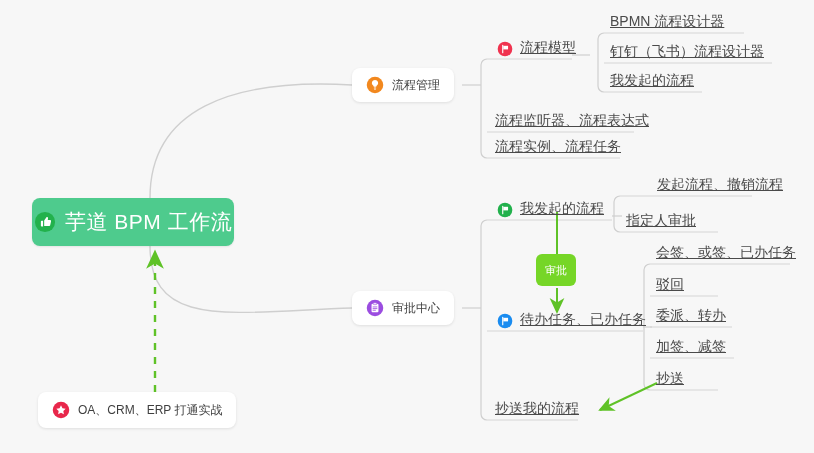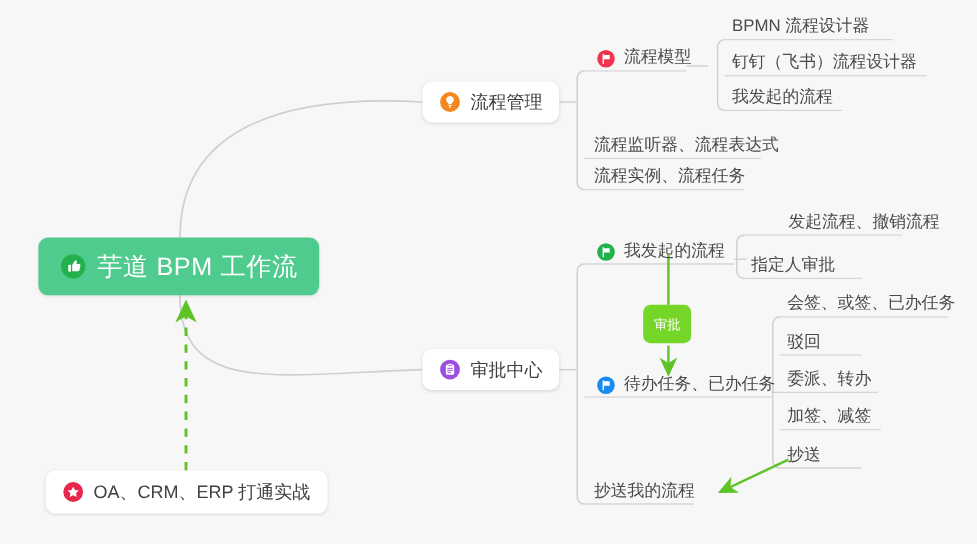--- a/index.html
+++ b/index.html
@@ -31,51 +31,51 @@
     position: absolute;
     box-sizing: border-box;
     white-space: nowrap;
     display: flex;
     align-items: center;
   }
   
   .root-node {
     background: #4ecb8d;
     border-radius: 8px;
-    padding: 0 18px;
+    padding: 0 2px;
     height: 48px;
     color: #ffffff;
     font-size: 21px;
     letter-spacing: 0.5px;
     box-shadow: 0 1px 2px rgba(0,0,0,0.08);
   }
   .root-node .label { margin-left: 9px; }
 
   
   .card-node {
     background: #ffffff;
     border-radius: 8px;
     padding: 0 14px;
     height: 34px;
     color: #3f3f3f;
-    font-size: 15px;
+    font-size: 12px;
     box-shadow: 0 1px 3px rgba(0,0,0,0.10);
   }
   .card-node .label { margin-left: 8px; }
 
   
   .text-node {
     color: #4a4a4a;
     font-size: 14px;
     height: 27px;
     padding: 0 6px 0 4px;
     align-items: flex-end;
     padding-bottom: 2px;
   }
-  .text-node .label { margin-left: 7px; }
+  .text-node .label { margin-left: 7px; text-decoration: underline; }
   .text-node.no-icon .label { margin-left: 0; }
 
   
   .tag-node {
     background: #7ed321;
     background: #76d627;
     border-radius: 6px;
     height: 32px;
     padding: 0 9px;
     color: #ffffff;

